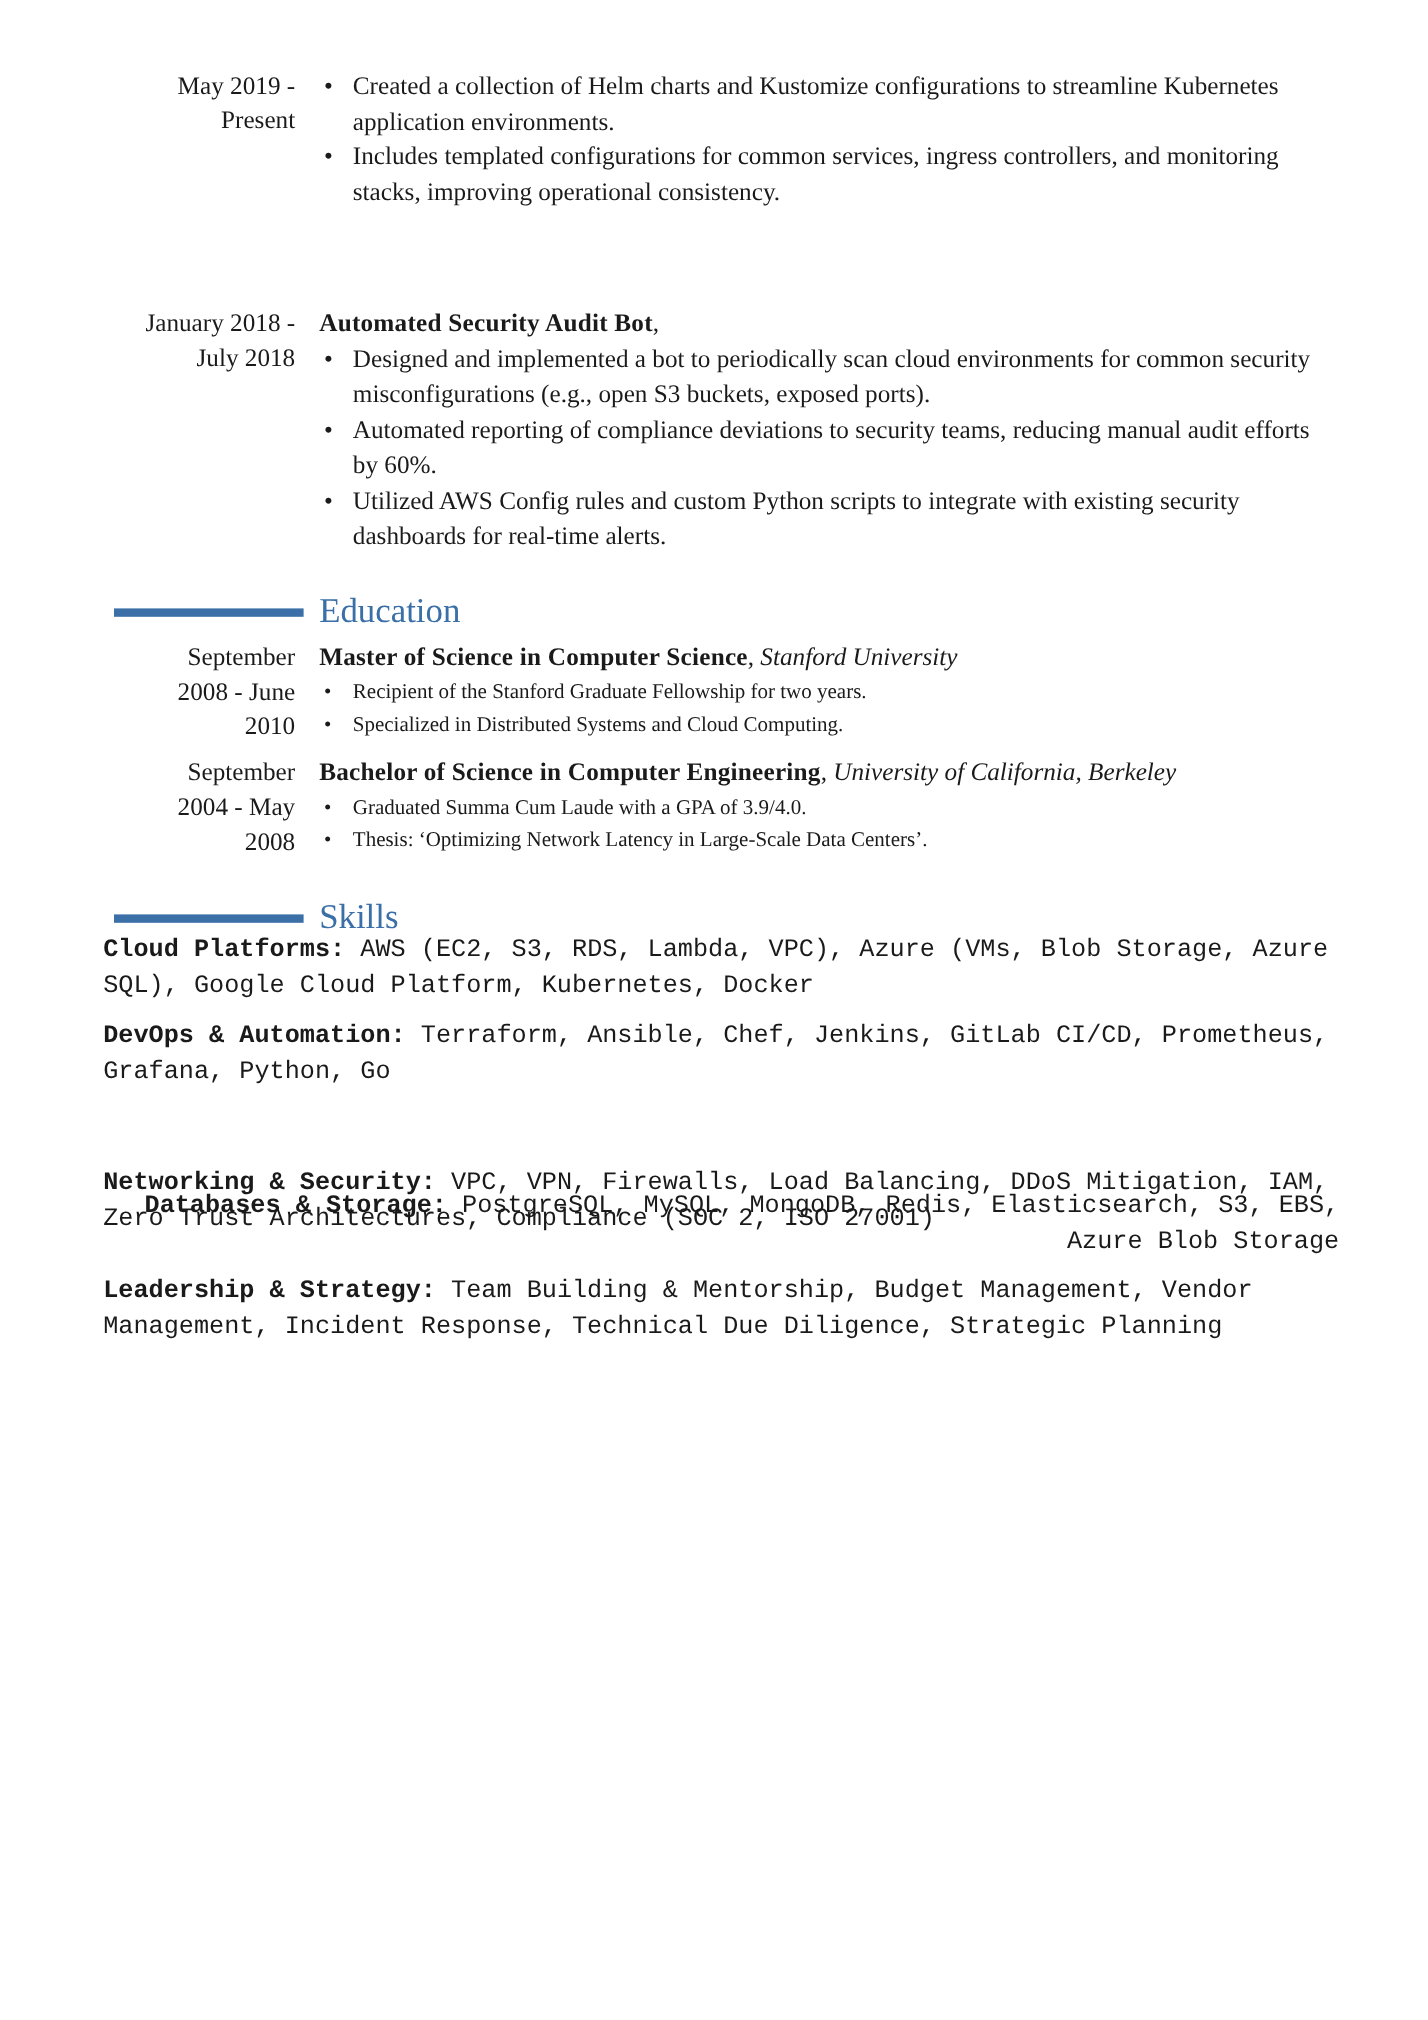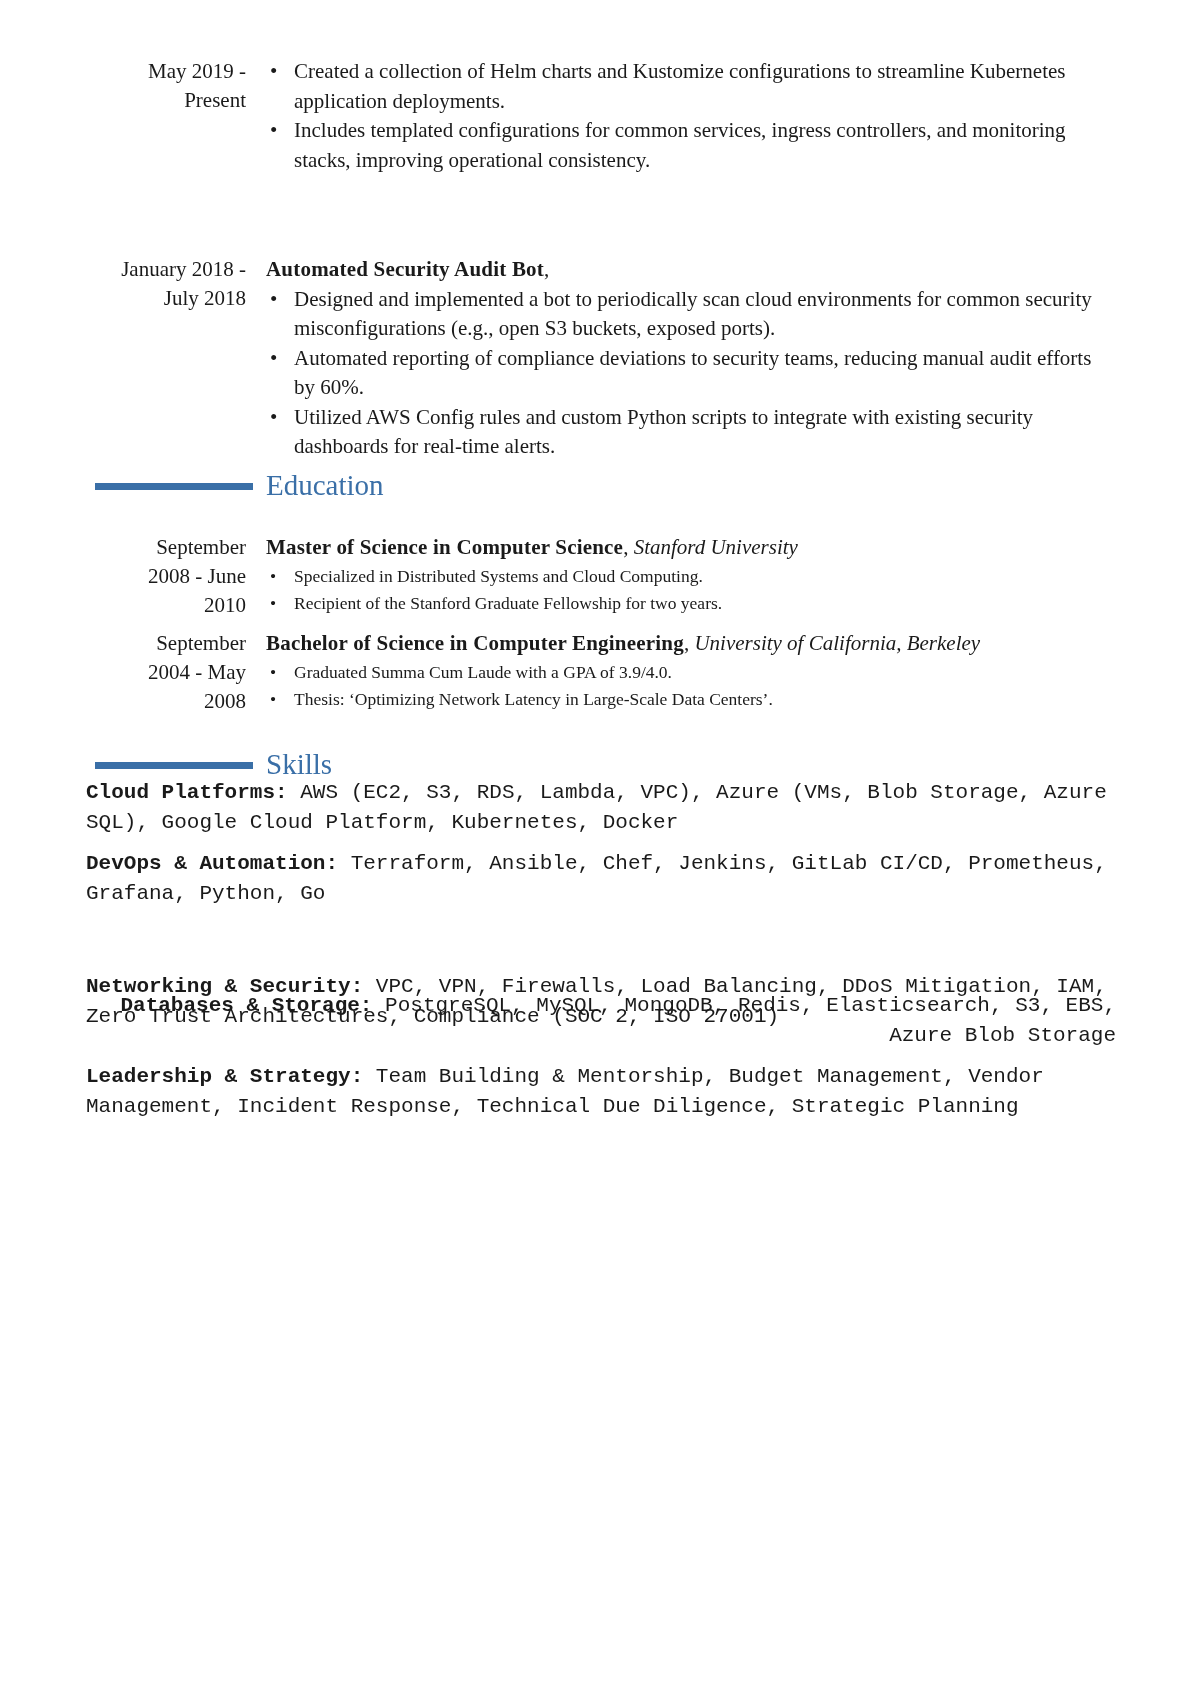--- a/index.html
+++ b/index.html
@@ -41,21 +41,21 @@
 
 <div class="page">
 
   <div class="entry" style="top:57px;">
     <div class="date">
       <div>May 2019 -</div>
       <div>Present</div>
     </div>
     <div class="content">
       <ul>
-        <li>Created a collection of Helm charts and Kustomize configurations to streamline Kubernetes application deployments.</li>
+        <li>Created a collection of Helm charts and Kustomize configurations to streamline Kubernetes application environments.</li>
         <li>Includes templated configurations for common services, ingress controllers, and monitoring stacks, improving operational consistency.</li>
       </ul>
     </div>
   </div>
 
   <div class="entry" style="top:255px;">
     <div class="date">
       <div>January 2018 -</div>
       <div>July 2018</div>
     </div>
@@ -64,38 +64,38 @@
         <span class="title">Automated Security Audit Bot</span><span>,</span>
       </div>
       <ul>
         <li>Designed and implemented a bot to periodically scan cloud environments for common security misconfigurations (e.g., open S3 buckets, exposed ports).</li>
         <li>Automated reporting of compliance deviations to security teams, reducing manual audit efforts by 60%.</li>
         <li>Utilized AWS Config rules and custom Python scripts to integrate with existing security dashboards for real-time alerts.</li>
       </ul>
     </div>
   </div>
 
-  <div class="section-head" style="top:467px;">
+  <div class="section-head" style="top:491px;">
     <div class="rule"></div>
     <div class="sec-title">Education</div>
   </div>
 
   <div class="entry" style="top:533px;">
     <div class="date">
       <div>September</div>
       <div>2008 - June</div>
       <div>2010</div>
     </div>
     <div class="content">
       <div>
         <span class="title">Master of Science in Computer Science</span><span>, </span><span class="italic">Stanford University</span>
       </div>
       <ul class="small">
+        <li>Recipient of the Stanford Graduate Fellowship for two years.</li>
         <li>Specialized in Distributed Systems and Cloud Computing.</li>
-        <li>Recipient of the Stanford Graduate Fellowship for two years.</li>
       </ul>
     </div>
   </div>
 
   <div class="entry" style="top:629px;">
     <div class="date">
       <div>September</div>
       <div>2004 - May</div>
       <div>2008</div>
     </div>

